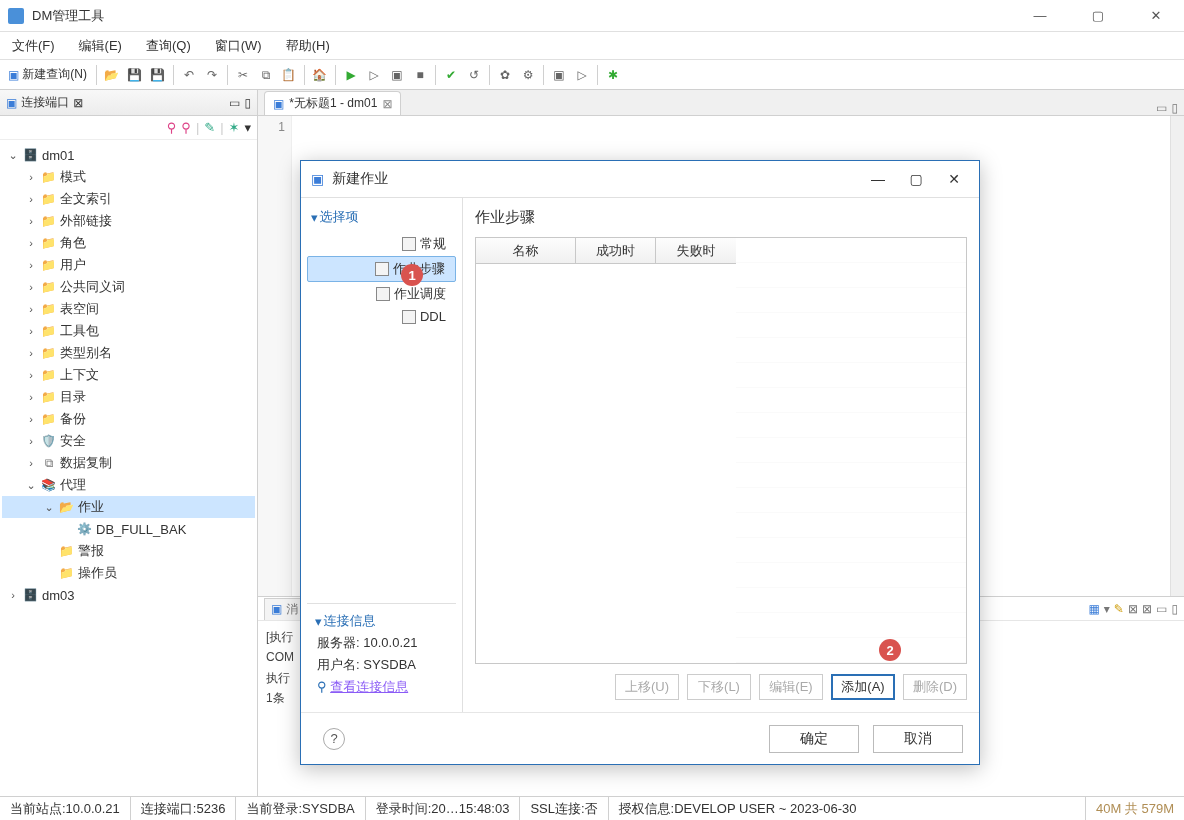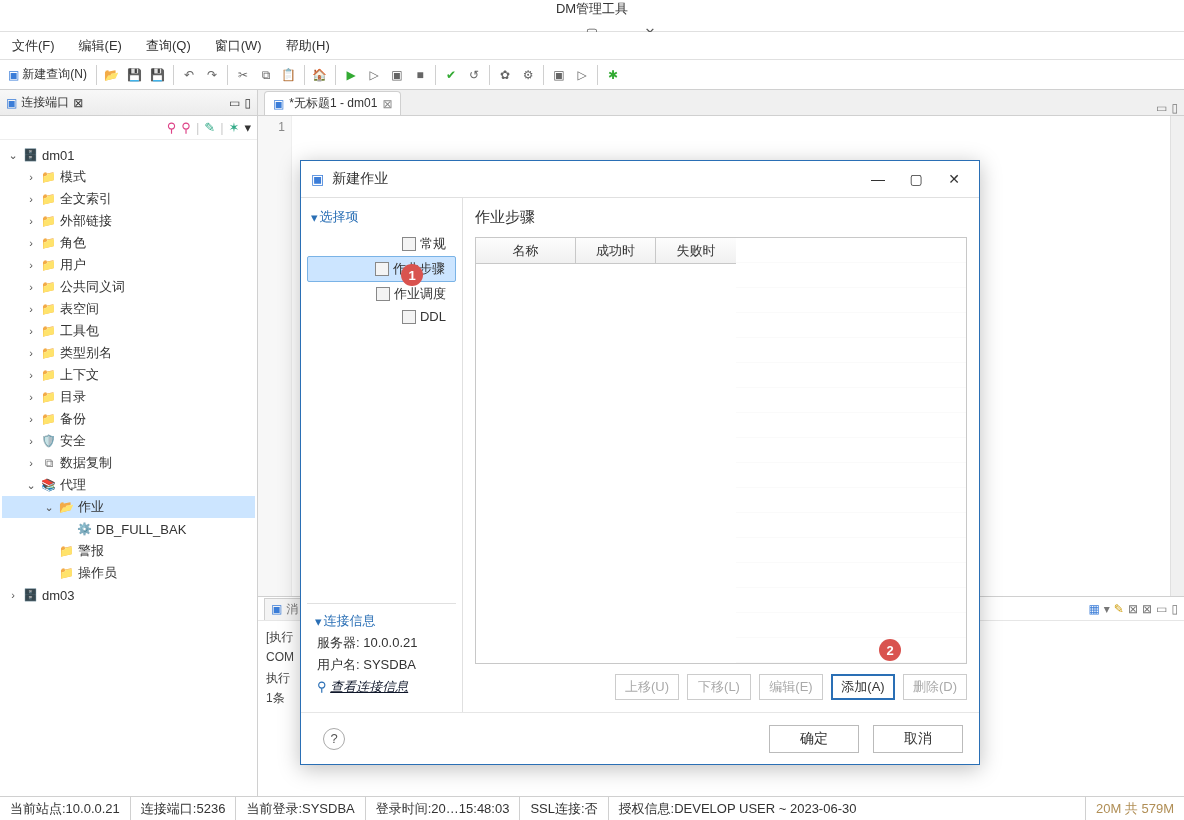--- a/index.html
+++ b/index.html
@@ -1,17 +1,17 @@
 <!DOCTYPE html>
 <html><head>
 <meta charset="utf-8">
 <style>
 * { box-sizing: border-box; margin: 0; padding: 0; font-family: "Microsoft YaHei", "Segoe UI", sans-serif; }
 body { width: 1184px; height: 820px; background: #f0f0f0; display: flex; flex-direction: column; overflow: hidden; font-size: 13px; color: #333; }
-.titlebar { height: 32px; background: #fff; display: flex; align-items: center; padding: 0 8px; border-bottom: 1px solid #e0e0e0; flex-direction: column; }
+.titlebar { height: 32px; background: #fff; display: flex; align-items: center; padding: 0 8px; border-bottom: 1px solid #e0e0e0; }
 .titlebar .icon { width: 16px; height: 16px; background: #4a90d9; margin-right: 8px; border-radius: 2px; }
 .titlebar .title { flex: 1; font-size: 13px; }
 .titlebar .winbtns { display: flex; gap: 18px; }
 .winbtn { width: 40px; height: 28px; display: flex; align-items: center; justify-content: center; font-size: 13px; color: #555; }
 .menubar { height: 28px; background: #fff; display: flex; align-items: center; padding: 0 6px; gap: 12px; border-bottom: 1px solid #e0e0e0; }
 .menu-item { padding: 2px 6px; font-size: 13px; }
 .toolbar { height: 30px; background: #fff; display: flex; align-items: center; padding: 0 4px; gap: 3px; border-bottom: 1px solid #d0d0d0; }
 .tbtn { width: 20px; height: 20px; display: flex; align-items: center; justify-content: center; font-size: 12px; color: #666; }
 .tbtn.newquery { width: auto; padding: 0 4px; color: #333; gap: 3px; }
 .tsep { width: 1px; height: 20px; background: #d0d0d0; margin: 0 2px; }
@@ -47,21 +47,21 @@
 .dlg-winbtn { width: 30px; height: 24px; display:flex; align-items:center; justify-content:center; font-size:14px; }
 .dlg-body { flex: 1; display: flex; border-top: 1px solid #e0e0e0; }
 .dlg-side { width: 162px; border-right: 1px solid #e0e0e0; display: flex; flex-direction: column; padding: 8px 6px; gap: 4px; }
 .dlg-side .hdr { color: #2a6fb5; font-size: 13px; padding: 2px 4px; display:flex; align-items:center; gap:2px;}
 .opt { display: flex; align-items: center; gap: 4px; padding: 3px 10px; font-size: 13px; border-radius:2px;justify-content:flex-end;}
 .opt.sel { background: #cce5ff; border:1px solid #7ab3e6; }
 .opt .picon { width:14px; height:14px; border:1px solid #888; display:inline-block; background:#f4f4f4; }
 .conn-info { margin-top: auto; padding: 6px 4px; border-top: 1px solid #e0e0e0; font-size: 13px; }
 .conn-info .hdr { color:#2a6fb5; padding:2px 4px; display:flex; align-items:center; gap:2px; }
 .conn-info .line { padding: 2px 6px; }
-.conn-info a { color:#0f172a; text-decoration: underline; font-style: italic; }
+.conn-info a { color:#8b5cf6; text-decoration: underline; }
 .dlg-main { flex: 1; display: flex; flex-direction: column; padding: 10px 12px 12px; }
 .dlg-main-title { font-size: 15px; padding: 0 0 10px 0; }
 .grid { flex: 1; border: 1px solid #c8c8c8; display: flex; }
 .grid-head { display: flex; height: 26px; background: linear-gradient(#fdfdfd,#f0f0f0); border-bottom: 1px solid #c8c8c8; }
 .gh { border-right: 1px solid #c8c8c8; display: flex; align-items: center; justify-content: center; font-size: 13px; }
 .gh:last-child { border-right:none; }
 .grid-rows { flex:1; background: repeating-linear-gradient(#fff,#fff 24px,#fafafa 24px,#fafafa 25px); }
 .grid-actions { display: flex; justify-content: flex-end; gap: 8px; padding: 10px 0 0; position:relative; }
 .abtn { min-width: 64px; height: 26px; border: 1px solid #ccc; background: #fff; font-size: 13px; display:flex; align-items:center; justify-content:center; color:#333; }
 .abtn.disabled { color:#aaa; }
@@ -301,21 +301,21 @@
   </div>
 </div>
 
 <div class="statusbar">
   <div class="status-cell">当前站点:10.0.0.21</div>
   <div class="status-cell">连接端口:5236</div>
   <div class="status-cell">当前登录:SYSDBA</div>
   <div class="status-cell">登录时间:20…15:48:03</div>
   <div class="status-cell">SSL连接:否</div>
   <div class="status-cell" style="flex:1;">授权信息:DEVELOP USER ~ 2023-06-30</div>
-  <div class="status-cell right">20M 共 579M</div>
+  <div class="status-cell right">40M 共 579M</div>
 </div>
 
 <div class="dialog">
   <div class="dlg-title">
     <span style="color:#3b7dd8;">▣</span>
     <span>新建作业</span>
     <span class="spacer"></span>
     <div class="dlg-winbtn">—</div>
     <div class="dlg-winbtn">▢</div>
     <div class="dlg-winbtn">✕</div>

